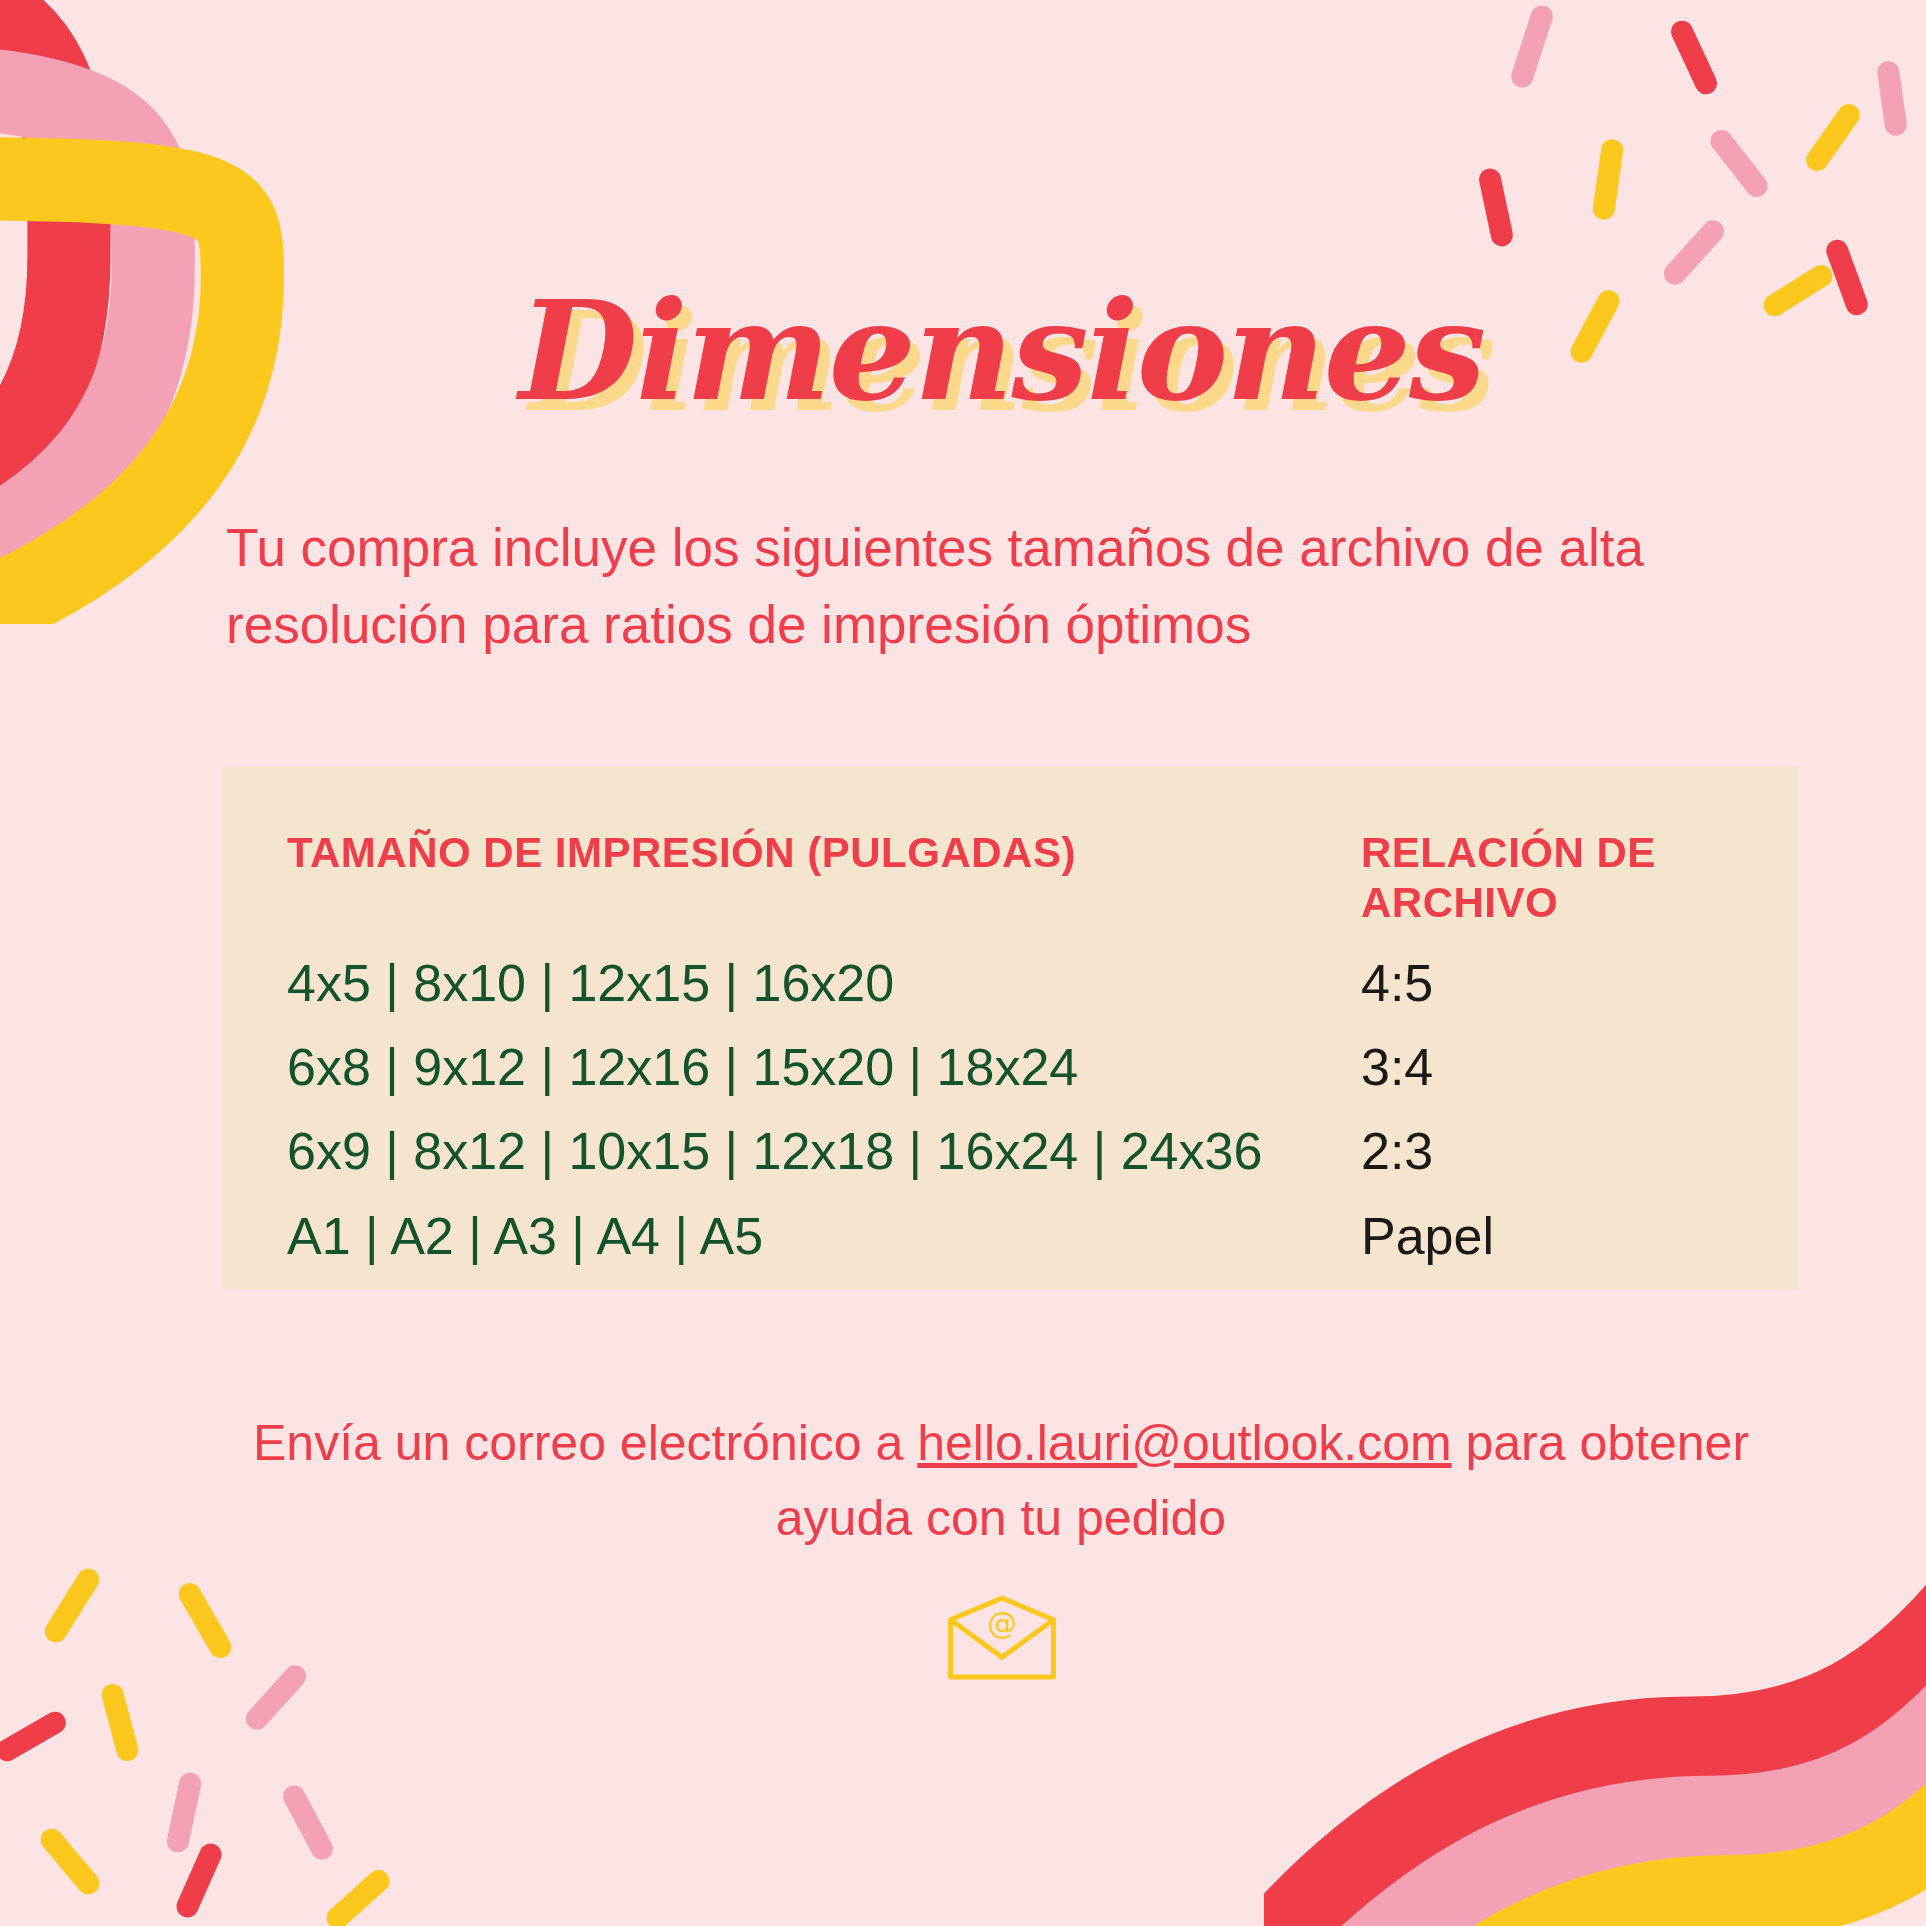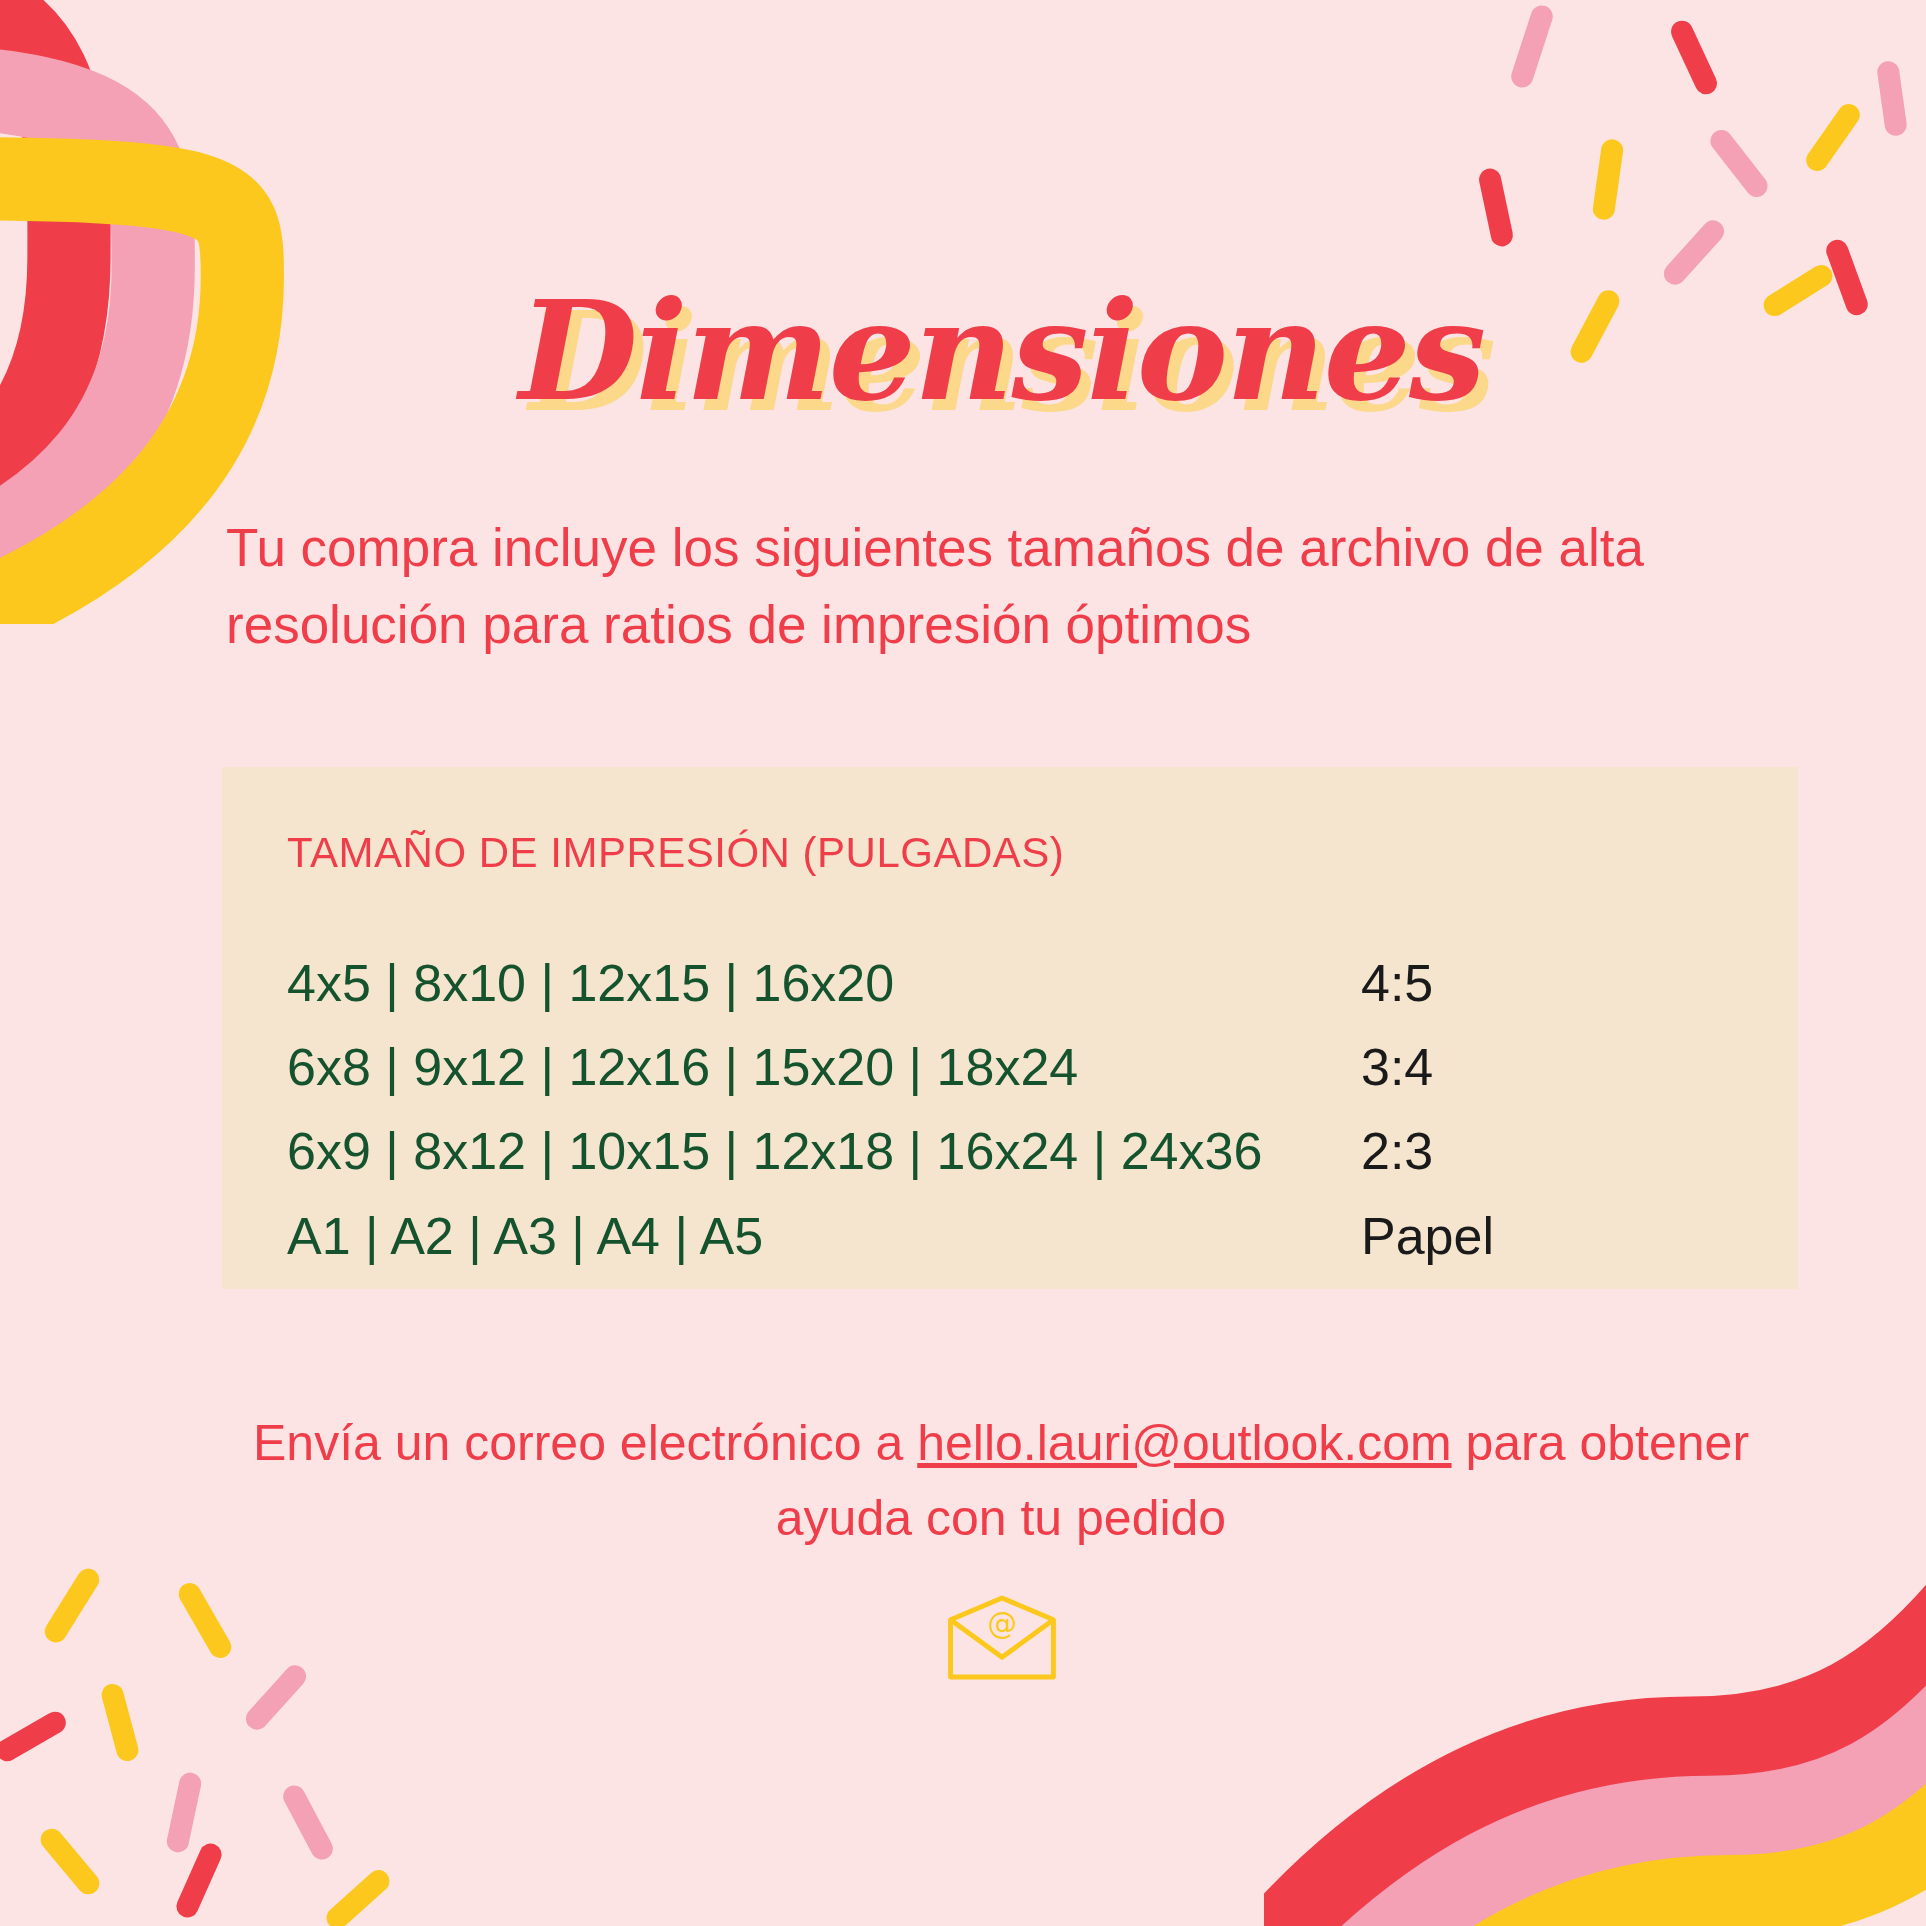--- a/index.html
+++ b/index.html
@@ -85,21 +85,21 @@
   .table-inner {
     position: absolute;
     top: 0; left: 0;
     width: 1576px;
     height: 522px;
   }
 
   .th {
     position: absolute;
     color: #ef3e4a;
-    font-weight: normal;
+    font-weight: bold;
     font-size: 42px;
     letter-spacing: 0.5px;
     font-family: "Liberation Sans", sans-serif;
     line-height: 1.18;
   }
   .th-sizes { top: 61px; left: 65px; }
   .th-ratio { top: 61px; left: 1139px; width: 396px; }
 
   .row-size {
     position: absolute;
@@ -197,20 +197,21 @@
 
     <div class="title">Dimensiones</div>
 
     <div class="subtitle">Tu compra incluye los siguientes tamaños de archivo de alta resolución para ratios de impresión óptimos</div>
 
     <div class="table-panel">
       <div class="table-inner">
 
         <div class="th th-sizes">TAMAÑO DE IMPRESIÓN (PULGADAS)</div>
 
+        <div class="th th-ratio">RELACIÓN DE ARCHIVO</div>
 
         <div class="row-size r0">4x5 | 8x10 | 12x15 | 16x20</div>
         <div class="row-ratio r0">4:5</div>
 
         <div class="row-size r1">6x8 | 9x12 | 12x16 | 15x20 | 18x24</div>
         <div class="row-ratio r1">3:4</div>
 
         <div class="row-size r2">6x9 | 8x12 | 10x15 | 12x18 | 16x24 | 24x36</div>
         <div class="row-ratio r2">2:3</div>
 

